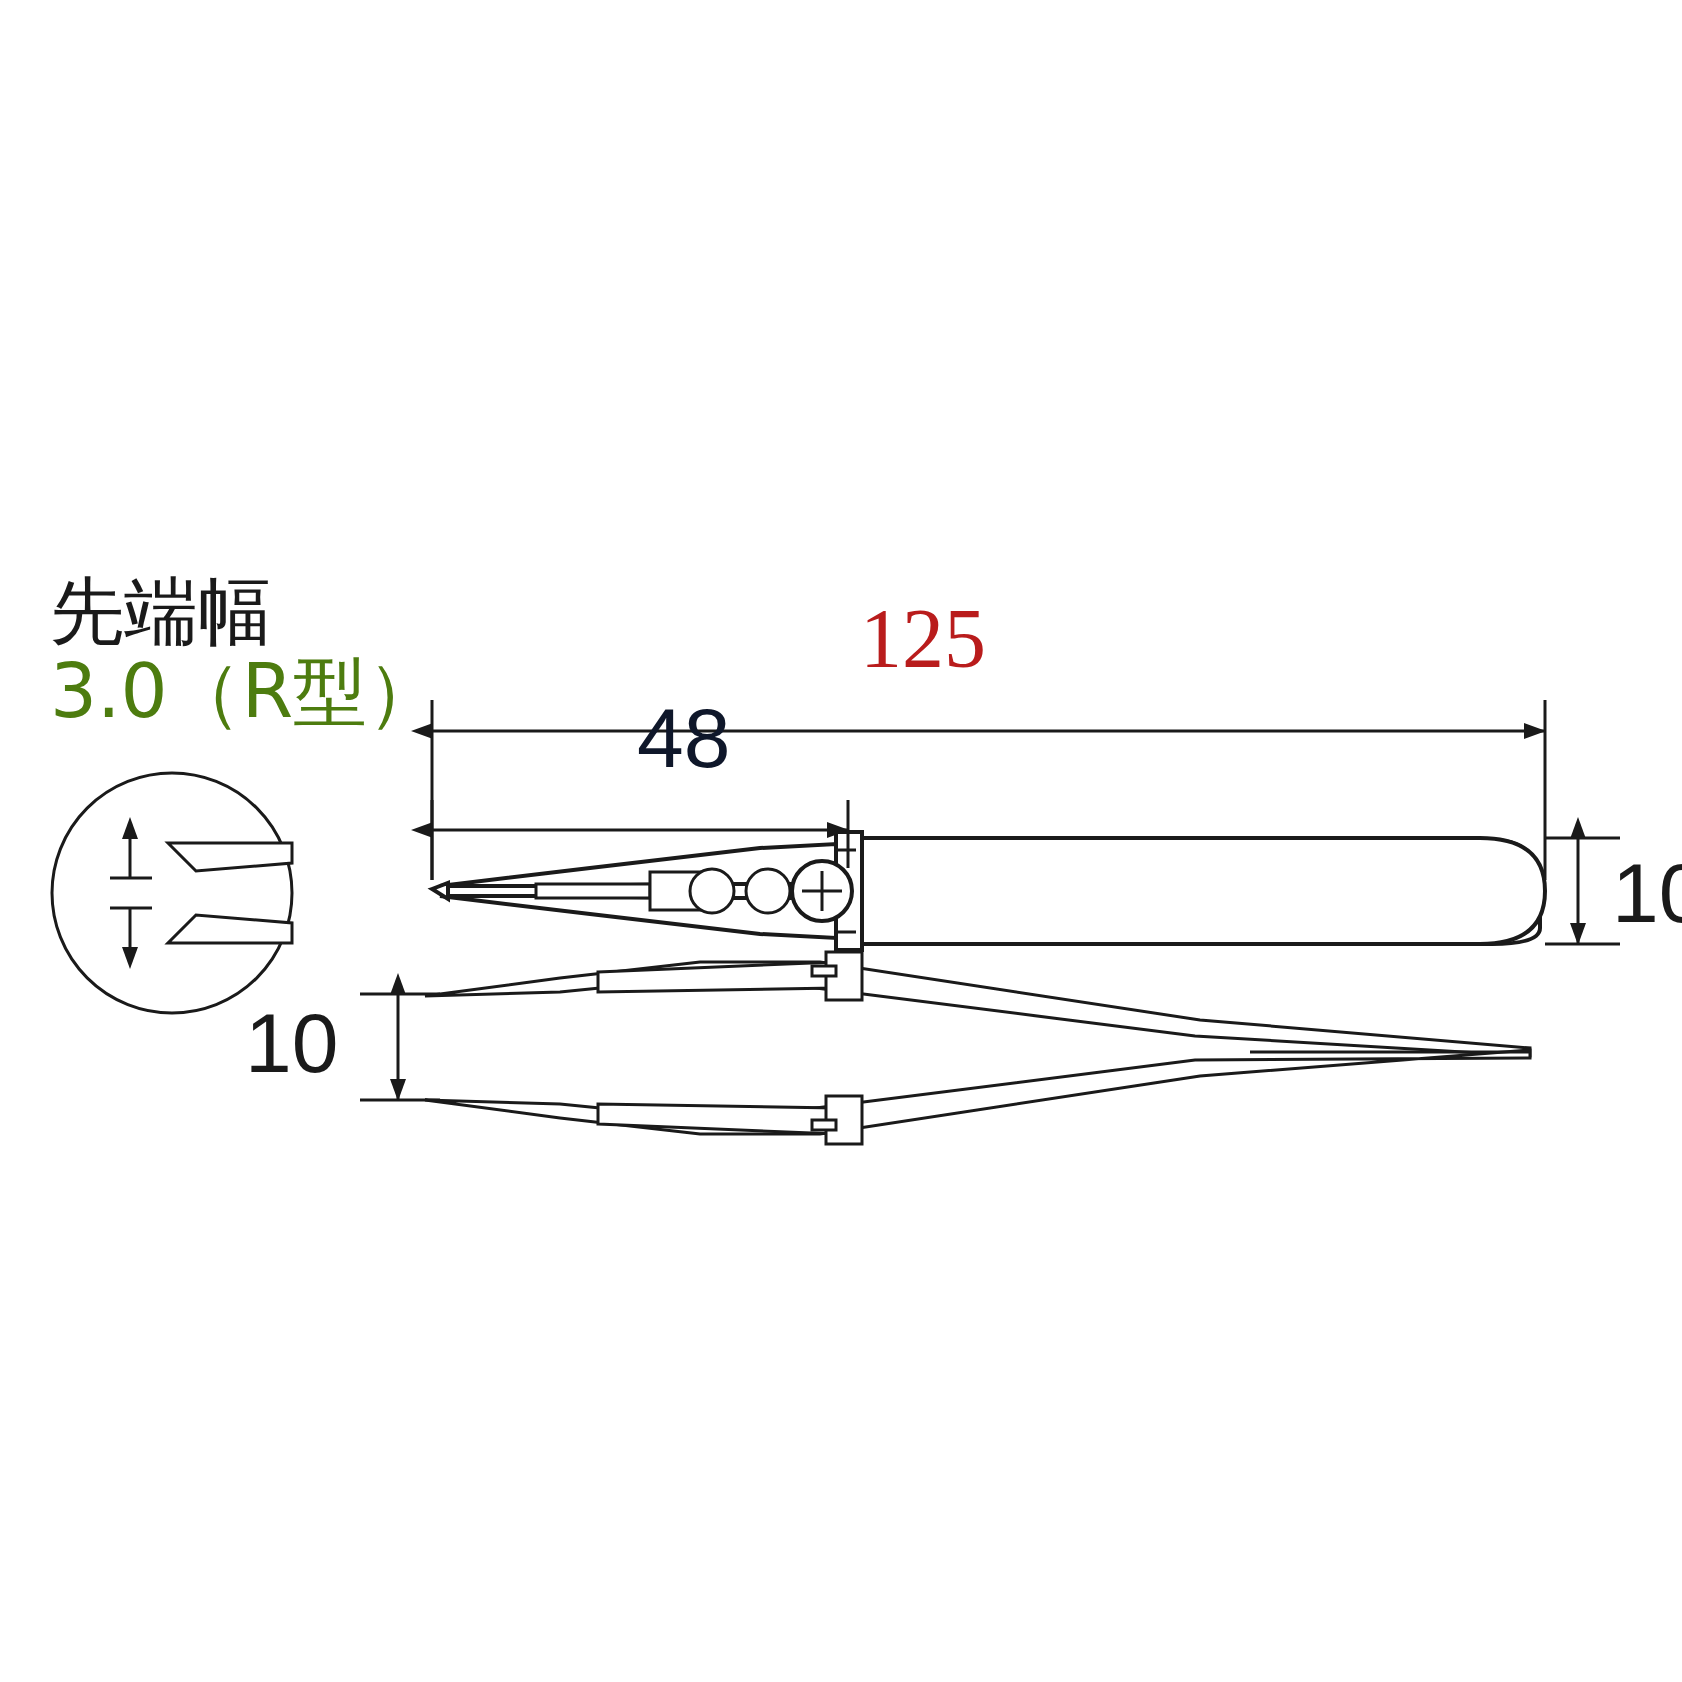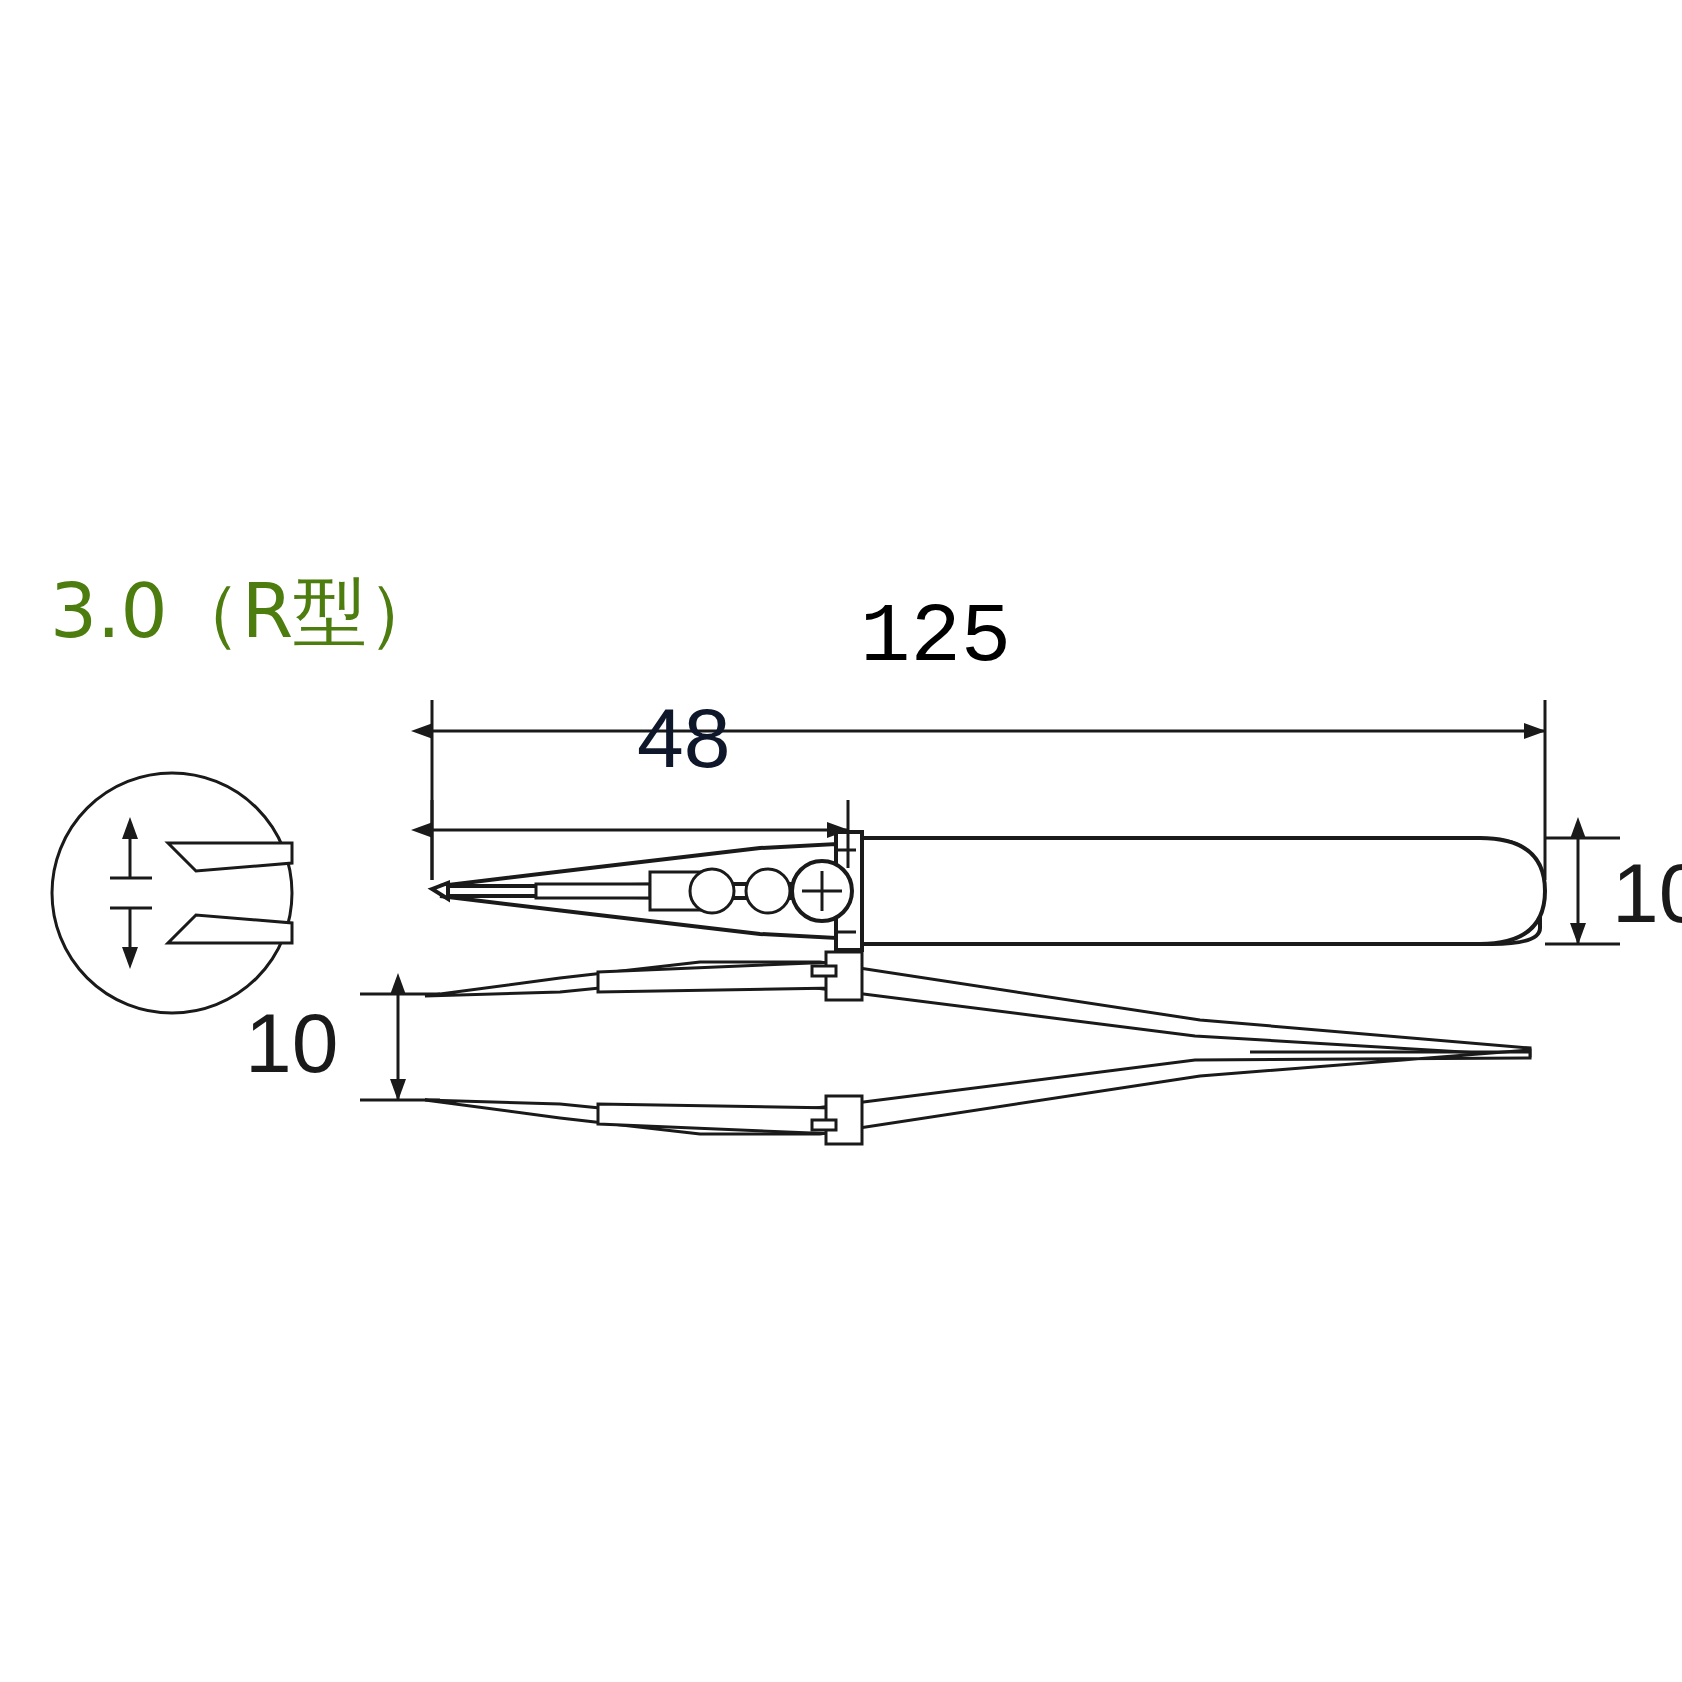--- a/index.html
+++ b/index.html
@@ -135,24 +135,25 @@
     </g>
 
     <g>
       <line x1="360" y1="994" x2="440" y2="994" class="ln thin"></line>
       <line x1="360" y1="1100" x2="440" y2="1100" class="ln thin"></line>
       <line x1="398" y1="994" x2="398" y2="1100" class="ln thin" marker-start="url(#arrTail)" marker-end="url(#arrHead)"></line>
     </g>
   </svg>
 
   <div style="position:absolute; left:50px; top:572px; width:340px;">
+    <div style="font-family:'DejaVu Sans', sans-serif; font-size:74px; color:#1a1a1a; line-height:1.08; white-space:nowrap;">先端幅</div>
     <div style="font-family:'DejaVu Sans', sans-serif; font-size:74px; color:#4d7c0f; line-height:1.08; white-space:nowrap;">3.0（R型）</div>
   </div>
 
-  <div style="position:absolute; left:860px; top:590px; font-size:84px; color:#000000; font-family:Liberation Mono, monospace;">125</div>
+  <div style="position:absolute; left:860px; top:590px; font-size:84px; color:#b91c1c; font-family:Liberation Serif, serif;">125</div>
 
   <div style="position:absolute; left:609px; top:690px; font-size:84px; color:#0f172a; font-family:'Liberation Sans', sans-serif;margin-left:28px;">48</div>
 
   <div style="position:absolute; left:1612px; top:845px; font-size:84px; color:#1a1a1a; font-family:'Liberation Sans', sans-serif;">10</div>
 
   <div style="position:absolute; left:245px; top:995px; font-size:84px; color:#1a1a1a; font-family:'Liberation Sans', sans-serif;">10</div>
 
 </div>
 
 </body></html>

